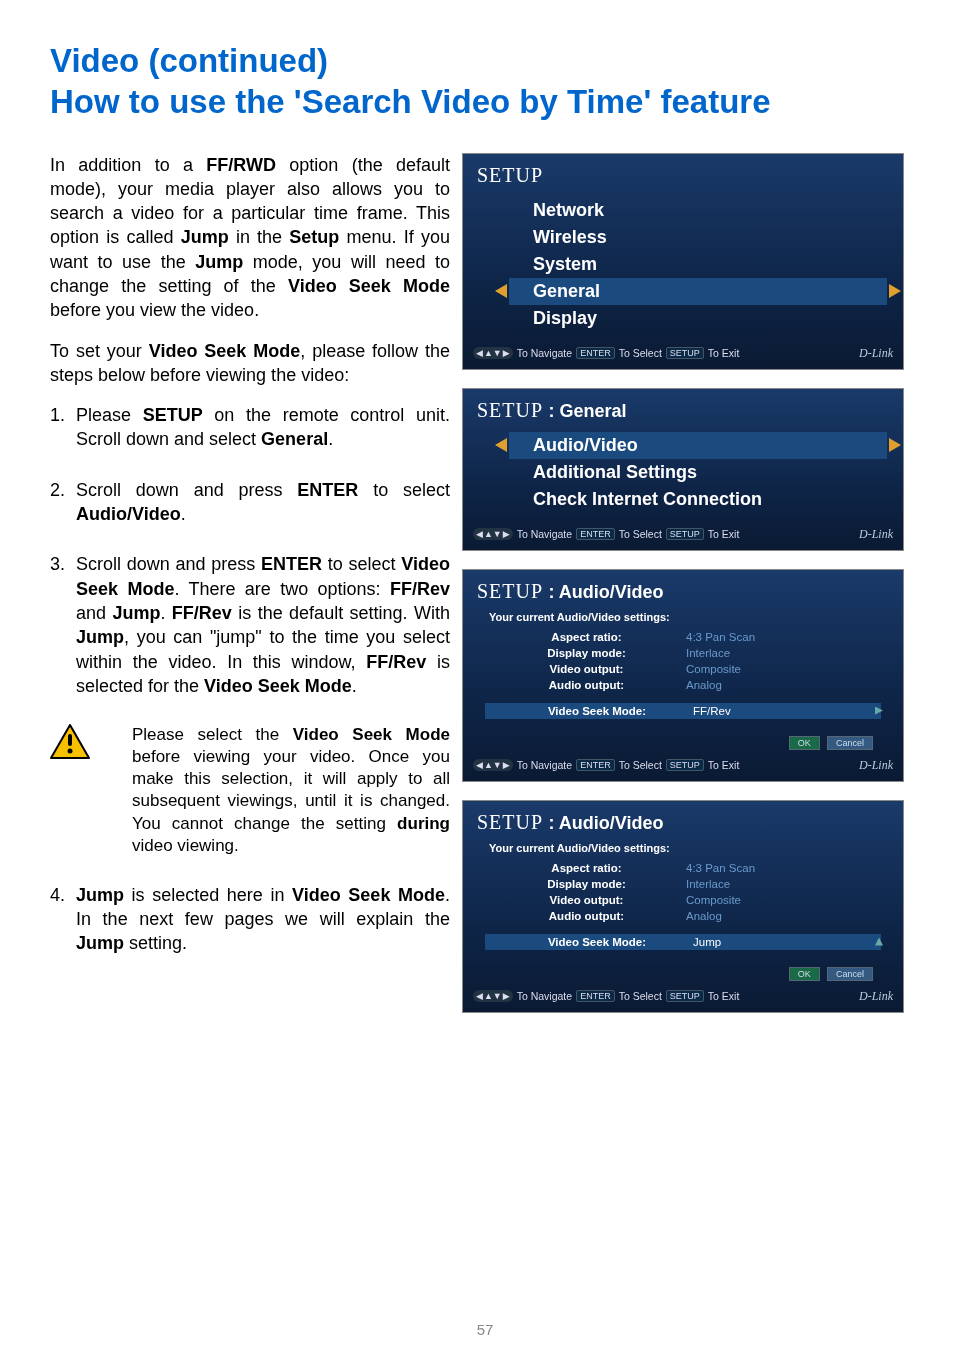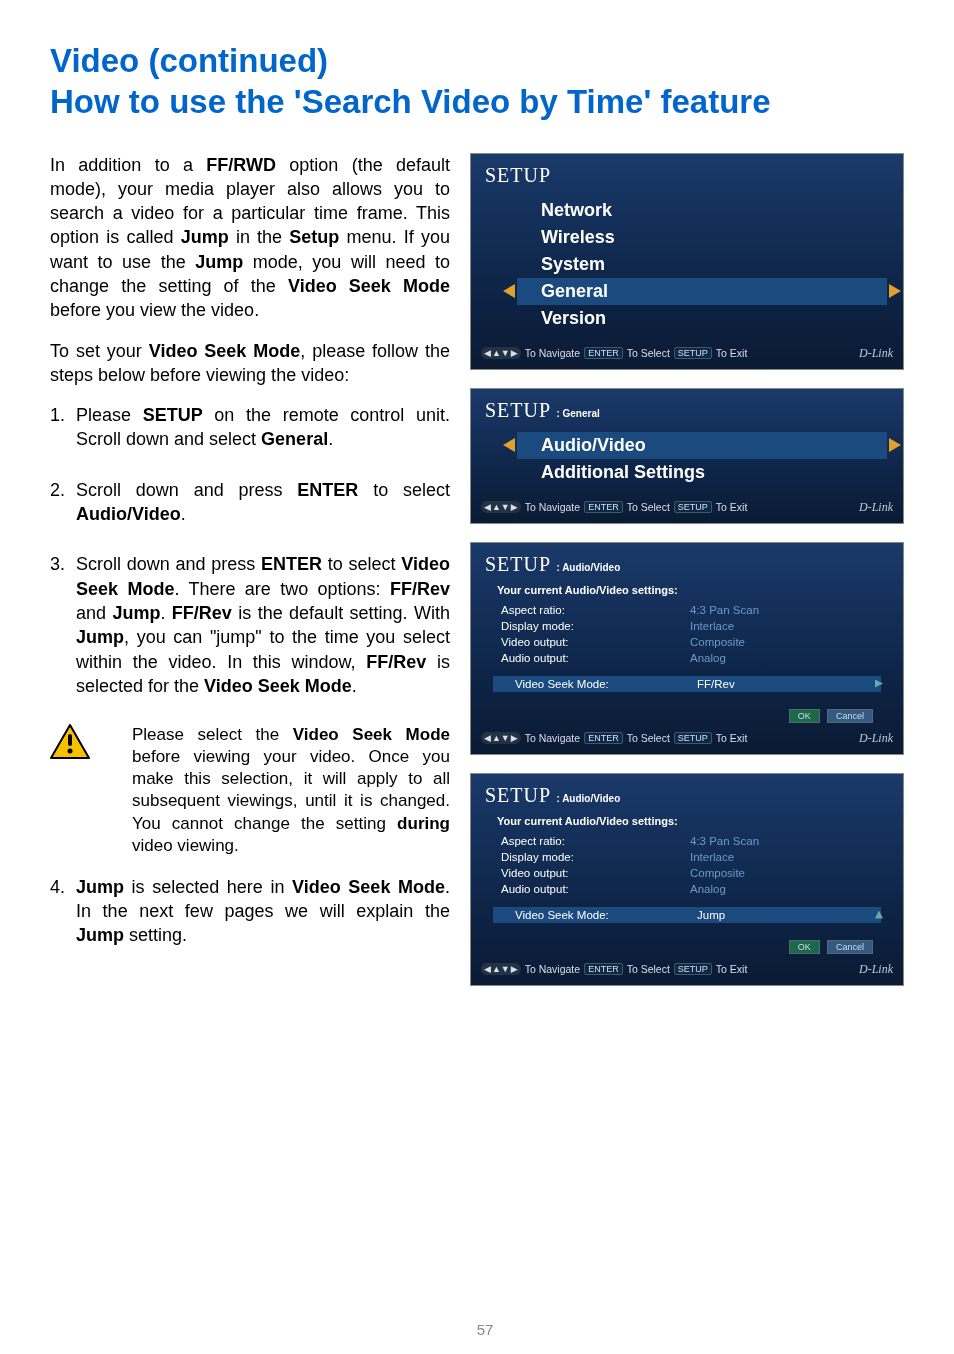--- a/index.html
+++ b/index.html
@@ -12,28 +12,28 @@
     padding: 40px 50px;
     color: #000;
   }
   .title {
     color: #0066cc;
     font-size: 33px;
     font-weight: bold;
     line-height: 1.25;
     margin-bottom: 30px;
   }
-  .content-row { display: flex; gap: 20px; }
+  .content-row { display: flex; gap: 12px; }
   .left-col { flex: 0 0 400px; font-size: 18px; line-height: 1.35; }
   .right-col { flex: 1; display: flex; flex-direction: column; gap: 18px; }
   .para { text-align: justify; margin-bottom: 16px; }
   .steps { list-style: none; }
   .steps li { text-align: justify; margin-bottom: 26px; padding-left: 26px; position: relative; }
   .steps li .num { position: absolute; left: 0; }
-  .note-row { display: flex; gap: 14px; margin: 10px 0 18px 0; align-items: flex-start; }
+  .note-row { display: flex; gap: 14px; margin: 10px 0 26px 0; align-items: flex-start; }
   .warn-icon {
     width: 40px; height: 36px; flex-shrink: 0;
   }
   .note-text { font-size: 17px; text-align: justify; line-height: 1.3; padding-left:28px; }
   b { font-weight: bold; }
 
   
   .shot {
     background: linear-gradient(180deg,#1a3a6a 0%,#0e2548 60%,#0a1a33 100%);
     border: 1px solid #888;
@@ -42,21 +42,21 @@
     position: relative;
     padding-bottom: 6px;
   }
   .shot-hdr {
     font-family: serif;
     font-size: 20px;
     padding: 10px 14px 6px 14px;
     font-weight: normal;
     letter-spacing: 1px;
   }
-  .shot-hdr .sub { font-size: 10px; font-weight: bold; font-family: Arial, sans-serif; letter-spacing:0;text-align:right; }
+  .shot-hdr .sub { font-size: 18px; font-weight: bold; font-family: Arial, sans-serif; letter-spacing:0;text-align:right; }
   .menu-list { padding: 4px 40px 10px 70px; }
   .menu-item { padding: 3px 0; font-weight: bold; font-size: 18px; }
   .menu-item.sel {
     background: #1b4a7e;
     color: #fff;
     position: relative;
     margin-left: -24px; padding-left: 24px;
     margin-right: -24px; padding-right: 24px;
   }
   .menu-item.sel::before {
@@ -83,21 +83,21 @@
   .nav-arrows span{font-size:9px;}
   .kbd {
     background: #0b2a47; border: 1px solid #456;
     padding: 0 3px; font-size: 9px; border-radius: 2px;
   }
   .dlink { margin-left: auto; font-family: serif; font-style: italic; font-size: 12px; color:#bcd; }
 
   .settings-title { font-weight:bold; font-size:11px; padding: 2px 14px 6px 26px; }
   .settings-list { padding: 0 30px 4px 30px; }
   .srow { display:flex; padding:2px 0; font-size:11.5px; }
-  .srow .lbl { flex:1; text-align:left; padding-right:6px; font-weight:normal; }
+  .srow .lbl { flex:1; text-align:center; padding-right:6px; font-weight:bold; }
   .srow .val { flex:1; text-align:left; color:#6a9acc; }
   .srow.active .val { color:#fff; }
   .srow.active { background:#1b4a7e; margin:10px -8px; padding-left:22px; padding-right:8px; position:relative;}
   .srow.active::after{
     content:""; position:absolute; right:-2px; top:50%; transform:translateY(-50%);
     width:8px;height:8px; background:#6aa; clip-path:polygon(0 0,100% 50%,0 100%);
   }
   .srow.active.up::after{ clip-path:polygon(0 100%,50% 0,100% 100%); background:#6aa;}
   .btn-row { text-align:right; padding:2px 30px 4px 0; }
   .minibtn {
@@ -162,21 +162,21 @@
 
   <div class="right-col">
 
     <div class="shot">
       <div class="shot-hdr"><span>SETUP</span></div>
       <div class="menu-list" id="shot1-list">
           <div class="menu-item">Network</div>
           <div class="menu-item">Wireless</div>
           <div class="menu-item">System</div>
           <div class="menu-item sel">General</div>
-          <div class="menu-item">Version</div>
+          <div class="menu-item">Display</div>
         </div>
       <div class="shot-footer">
         <span class="nav-arrows">
             <span>◀</span>
             <span>▲▼</span>
             <span>▶</span>
           </span>
         <span>To Navigate</span>
         <span class="kbd">ENTER</span>
         <span>To Select</span>
@@ -184,20 +184,21 @@
         <span>To Exit</span>
         <span class="dlink">D-Link</span>
       </div>
     </div>
 
     <div class="shot">
       <div class="shot-hdr"><span>SETUP</span> <span class="sub">: General</span></div>
       <div class="menu-list" id="shot2-list">
           <div class="menu-item sel">Audio/Video</div>
           <div class="menu-item">Additional Settings</div>
+          <div class="menu-item">Check Internet Connection</div>
         </div>
       <div class="shot-footer">
         <span class="nav-arrows">
             <span>◀</span>
             <span>▲▼</span>
             <span>▶</span>
           </span>
         <span>To Navigate</span>
         <span class="kbd">ENTER</span>
         <span>To Select</span>

